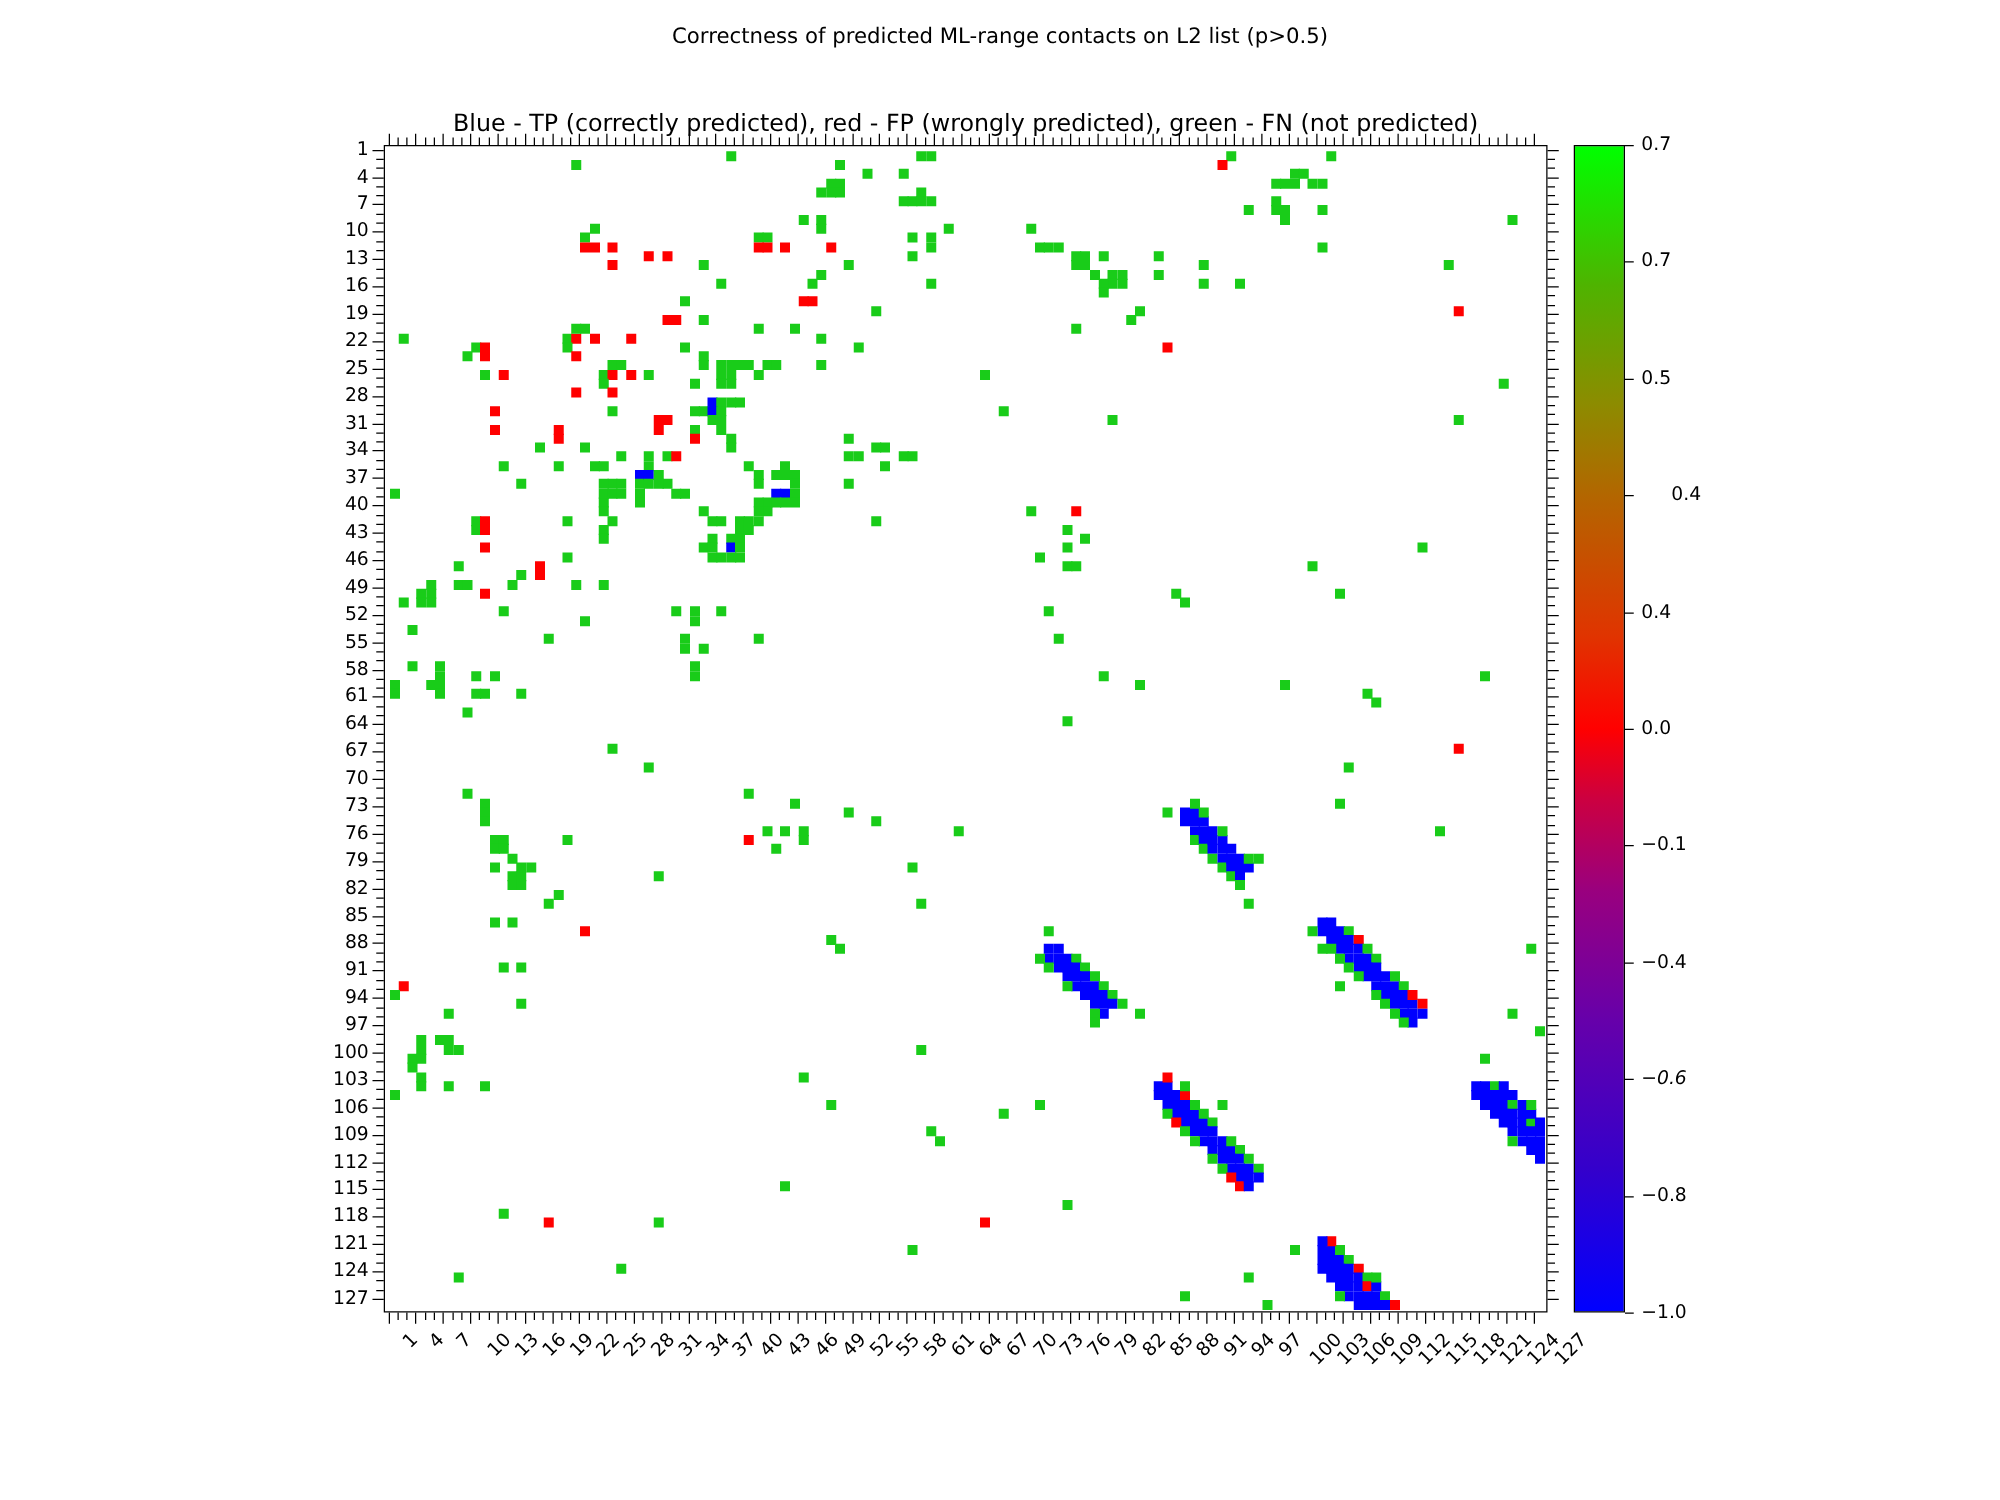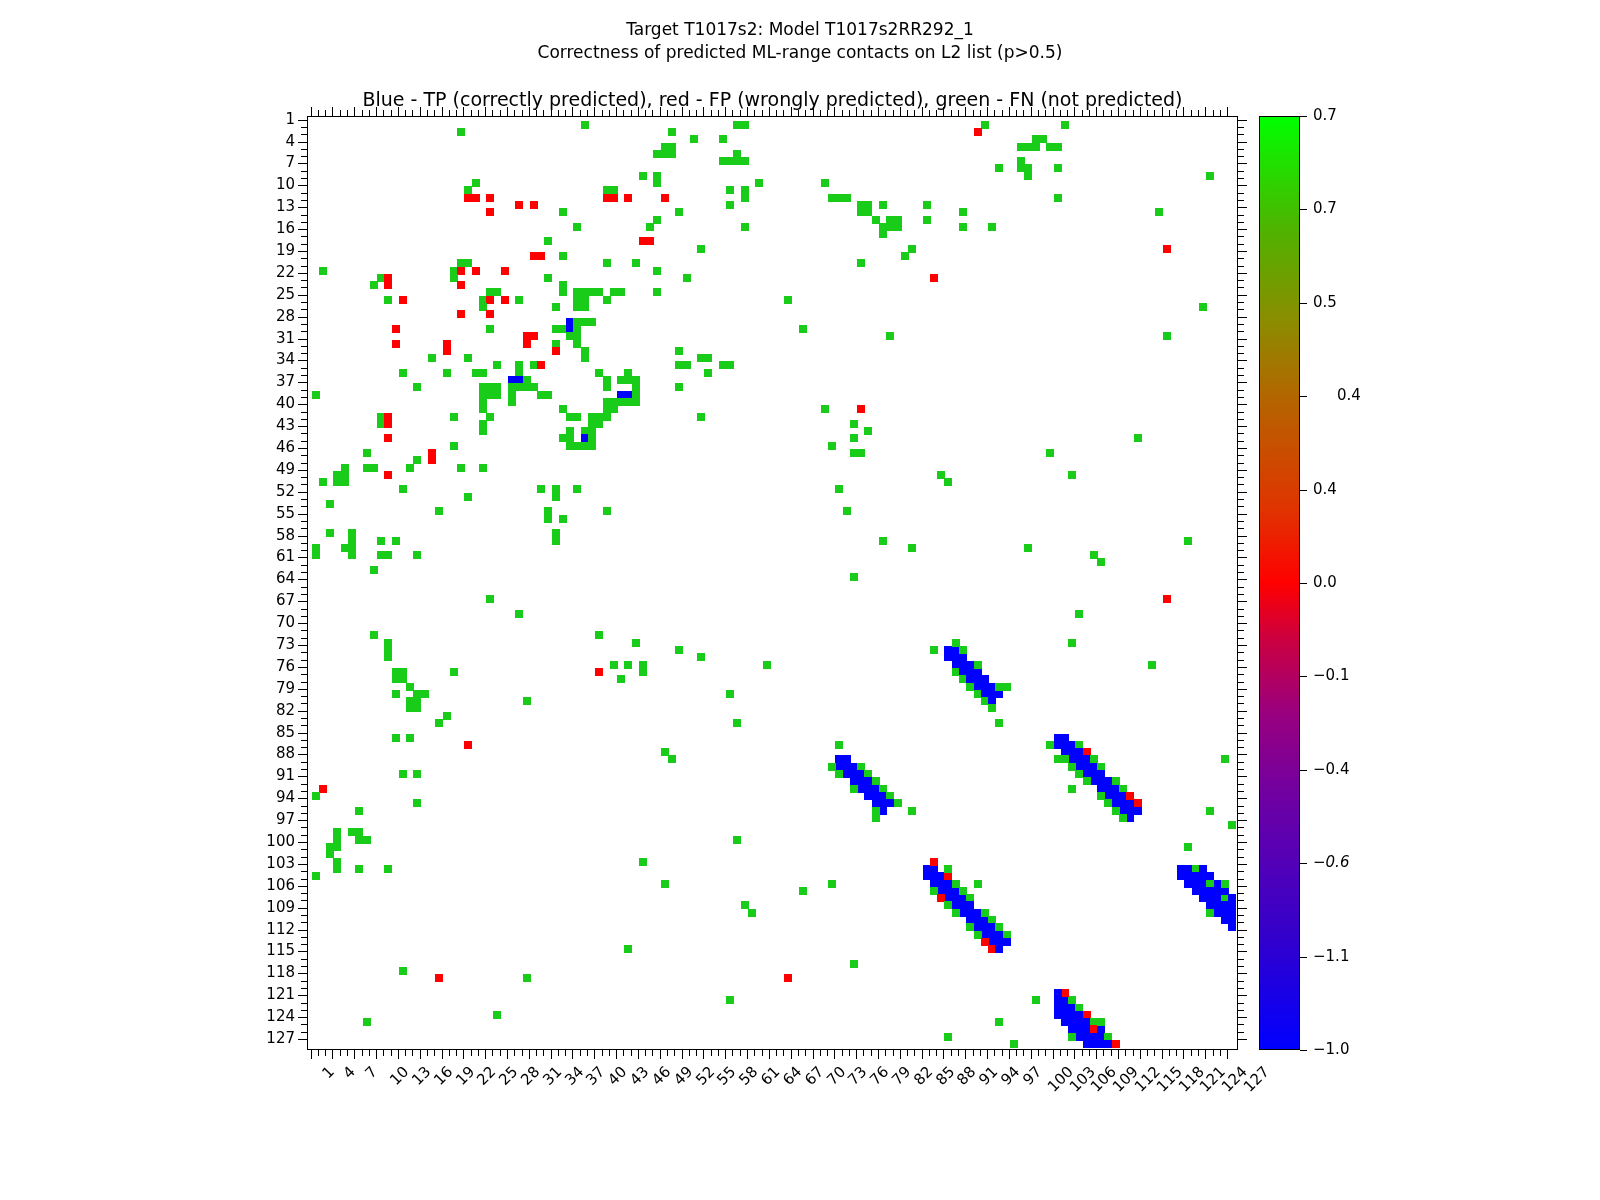--- a/index.html
+++ b/index.html
@@ -144,21 +144,20 @@
     font-size: 15px;
     line-height: 15px;
     transform: translateY(-8px);
     white-space: nowrap;
   }
 </style>
 </head>
 <body>
 
 <div id="title-block">
-  <div id="title-line-1">Target T1017s2: Model T1017s2RR292_1</div>
   <div id="title-line-2">Correctness of predicted ML-range contacts on L2 list (p&gt;0.5)</div>
 </div>
 
 <div id="axes-title">Blue - TP (correctly predicted), red - FP (wrongly predicted), green - FN (not predicted)</div>
 
 <div id="plot-frame">
   <div id="cell-layer">
       <div class="cell" style="left: 360.035px; top: 10.9453px; width: 8px; height: 8px; background: rgb(25, 204, 25);"></div>
       <div class="cell" style="left: 352.762px; top: 25.5391px; width: 8px; height: 8px; background: rgb(25, 204, 25);"></div>
       <div class="cell" style="left: 360.035px; top: 25.5391px; width: 8px; height: 8px; background: rgb(25, 204, 25);"></div>
@@ -1429,16 +1428,16 @@
     <div class="cb-label" style="top: 373.6px;">0.4</div>
     <div class="cb-tick" style="top: 467px;"></div>
     <div class="cb-label" style="top: 467px;">0.0</div>
     <div class="cb-tick" style="top: 560.4px;"></div>
     <div class="cb-label" style="top: 560.4px;">−0.1</div>
     <div class="cb-tick" style="top: 653.8px;"></div>
     <div class="cb-label" style="top: 653.8px;">−0.4</div>
     <div class="cb-tick" style="top: 747.2px;"></div>
     <div class="cb-label" style="top: 747.2px; font-style: italic;">−0.6</div>
     <div class="cb-tick" style="top: 840.6px;"></div>
-    <div class="cb-label" style="top: 840.6px;">−1.1</div>
+    <div class="cb-label" style="top: 840.6px;">−0.8</div>
     <div class="cb-tick" style="top: 934px;"></div>
     <div class="cb-label" style="top: 934px;">−1.0</div>
   </div>
 
 </body></html>

